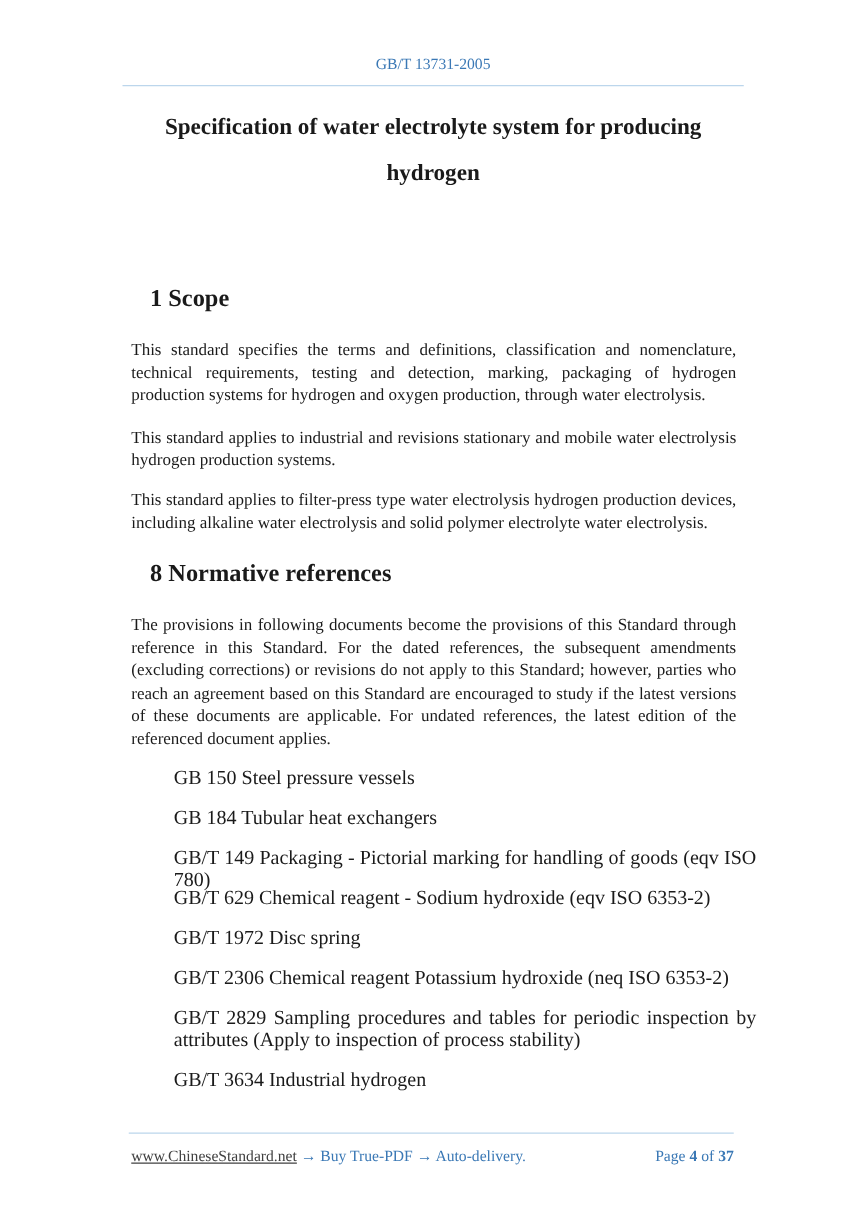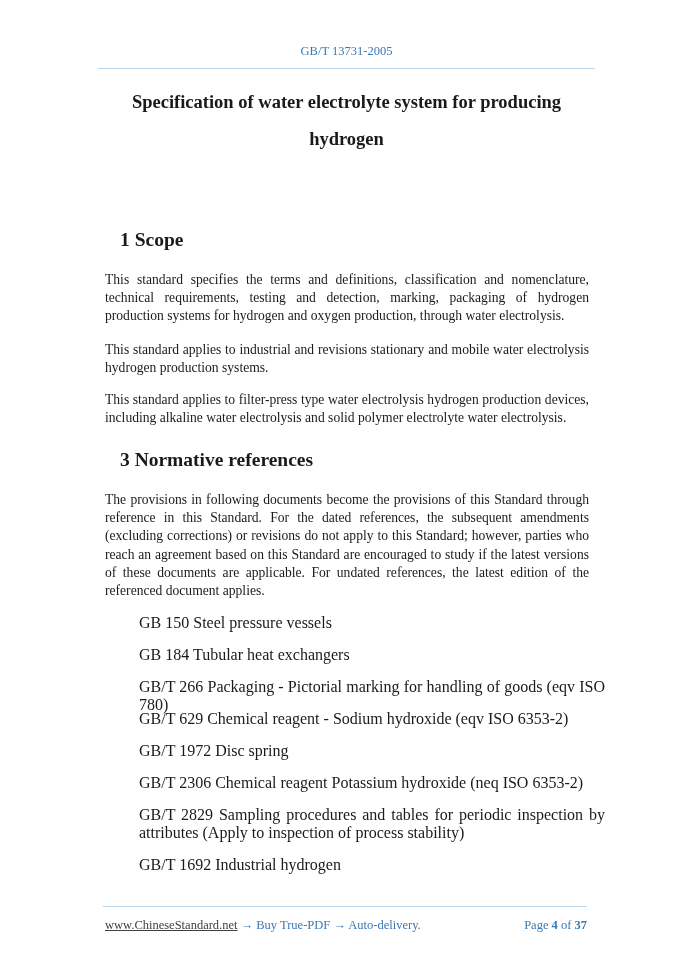--- a/index.html
+++ b/index.html
@@ -32,32 +32,32 @@
 
 <div class="title t1">Specification of water electrolyte system for producing</div>
 <div class="title t2">hydrogen</div>
 
 <div class="h2" style="top:229px;">1 Scope</div>
 
 <div class="para last-line-left" style="top:271px;">This standard specifies the terms and definitions, classification and nomenclature, technical requirements, testing and detection, marking, packaging of hydrogen production systems for hydrogen and oxygen production, through water electrolysis.</div>
 <div class="para last-line-left" style="top:341px;">This standard applies to industrial and revisions stationary and mobile water electrolysis hydrogen production systems.</div>
 <div class="para last-line-left" style="top:391px;">This standard applies to filter-press type water electrolysis hydrogen production devices, including alkaline water electrolysis and solid polymer electrolyte water electrolysis.</div>
 
-<div class="h2" style="top:449px;">3 Normative references</div>
+<div class="h2" style="top:449px;">8 Normative references</div>
 
 <div class="para last-line-left" style="top:491px;">The provisions in following documents become the provisions of this Standard through reference in this Standard. For the dated references, the subsequent amendments (excluding corrections) or revisions do not apply to this Standard; however, parties who reach an agreement based on this Standard are encouraged to study if the latest versions of these documents are applicable. For undated references, the latest edition of the referenced document applies.</div>
 
 <div class="ref" style="top:614px;">GB 150 Steel pressure vessels</div>
 <div class="ref" style="top:646px;">GB 184 Tubular heat exchangers</div>
-<div class="ref" style="top:678px;">GB/T 266 Packaging - Pictorial marking for handling of goods (eqv ISO 780)</div>
+<div class="ref" style="top:678px;">GB/T 149 Packaging - Pictorial marking for handling of goods (eqv ISO 780)</div>
 <div class="ref" style="top:710px;">GB/T 629 Chemical reagent - Sodium hydroxide (eqv ISO 6353-2)</div>
 <div class="ref" style="top:742px;">GB/T 1972 Disc spring</div>
 <div class="ref" style="top:774px;">GB/T 2306 Chemical reagent Potassium hydroxide (neq ISO 6353-2)</div>
 <div class="ref" style="top:806px; text-align-last:left;">GB/T 2829 Sampling procedures and tables for periodic inspection by attributes (Apply to inspection of process stability)</div>
-<div class="ref" style="top:856px;">GB/T 1692 Industrial hydrogen</div>
+<div class="ref" style="top:856px;">GB/T 3634 Industrial hydrogen</div>
 
 <div class="footer-rule"></div>
 <div class="footer">
   <span class="link">www.ChineseStandard.net</span><span> → Buy True-PDF </span><span>→ Auto-delivery.</span>
   <span class="right">
     <span>Page</span>
     <span class="num">4</span>
     <span>of</span>
     <span class="num">37</span>
   </span>

